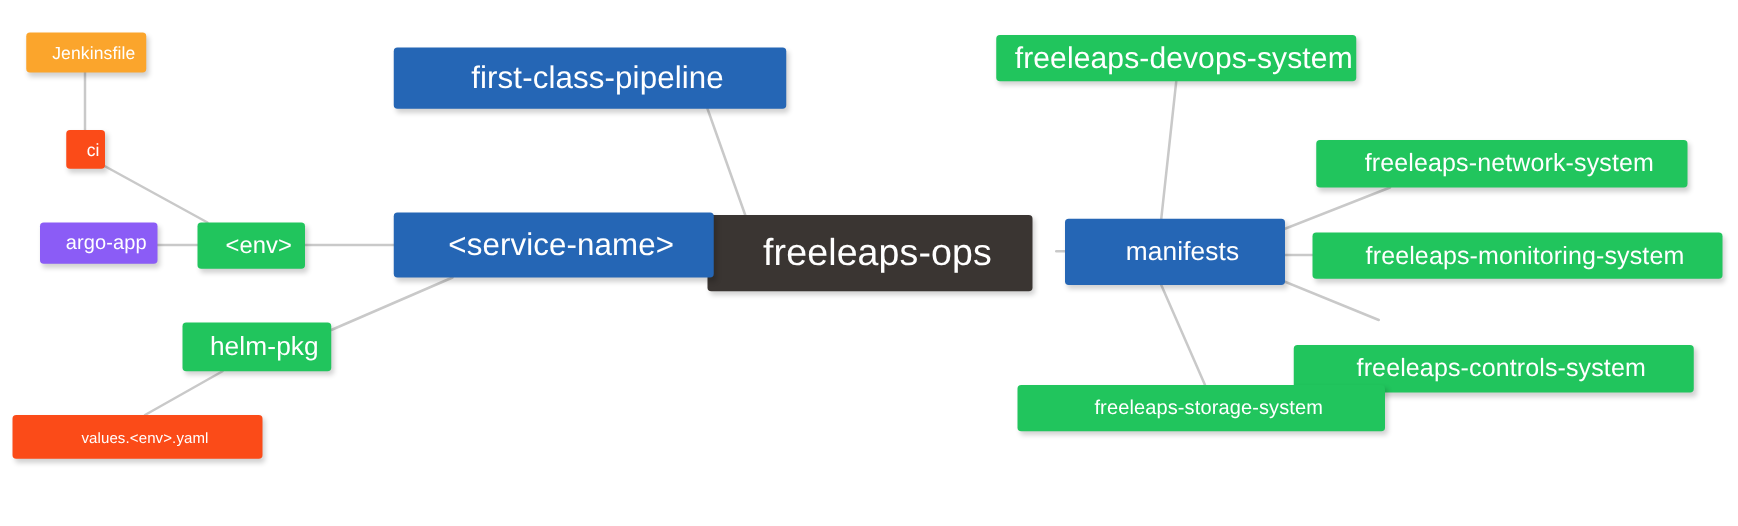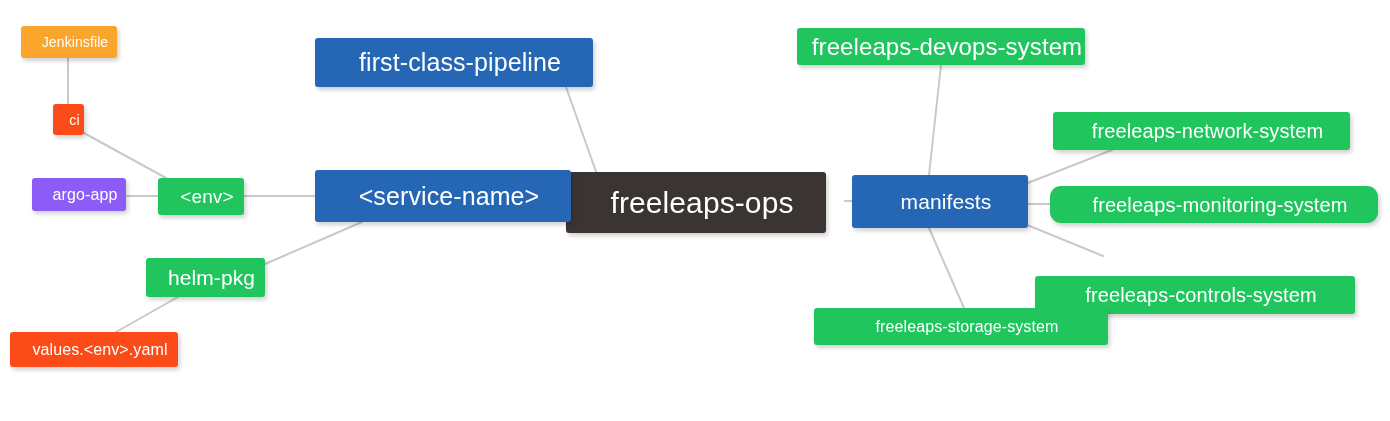--- a/index.html
+++ b/index.html
@@ -54,27 +54,27 @@
       <line x1="178" y1="297" x2="116" y2="332" stroke="#c9c9c9" stroke-width="2" stroke-linecap="round"></line>
       <line x1="929" y1="175" x2="941" y2="65" stroke="#c9c9c9" stroke-width="2" stroke-linecap="round"></line>
       <line x1="1010" y1="190" x2="1112" y2="150" stroke="#c9c9c9" stroke-width="2" stroke-linecap="round"></line>
       <line x1="1010" y1="204" x2="1050" y2="204" stroke="#c9c9c9" stroke-width="2" stroke-linecap="round"></line>
       <line x1="1010" y1="218" x2="1103" y2="256" stroke="#c9c9c9" stroke-width="2" stroke-linecap="round"></line>
       <line x1="929" y1="228" x2="964" y2="308" stroke="#c9c9c9" stroke-width="2" stroke-linecap="round"></line>
     </svg>
   <div id="nodes">
       <div class="node" style="left: 566px; top: 172px; width: 260px; height: 61px; background: rgb(58, 53, 50); font-size: 30px;">freeleaps-ops</div>
       <div class="node" style="left: 315px; top: 170px; width: 256px; height: 52px; background: rgb(37, 102, 181); font-size: 25px;">&lt;service-name&gt;</div>
-      <div class="node" style="left: 315px; top: 38px; width: 278px; height: 49px; background: rgb(37, 102, 181); font-size: 25px;">first-class-pipeline</div>
+      <div class="node" style="left: 315px; top: 38px; width: 314px; height: 49px; background: rgb(37, 102, 181); font-size: 25px;">first-class-pipeline</div>
       <div class="node" style="left: 852px; top: 175px; width: 176px; height: 53px; background: rgb(37, 102, 181); font-size: 21px;">manifests</div>
       <div class="node" style="left: 158px; top: 178px; width: 86px; height: 37px; background: rgb(33, 197, 93); font-size: 19px;">&lt;env&gt;</div>
       <div class="node" style="left: 146px; top: 258px; width: 119px; height: 39px; background: rgb(33, 197, 93); font-size: 21px;">helm-pkg</div>
       <div class="node" style="left: 21px; top: 26px; width: 96px; height: 32px; background: rgb(251, 165, 44); font-size: 14px;">Jenkinsfile</div>
       <div class="node" style="left: 53px; top: 104px; width: 31px; height: 31px; background: rgb(251, 75, 24); font-size: 14px; text-align: center;">ci</div>
       <div class="node" style="left: 32px; top: 178px; width: 94px; height: 33px; background: #8b5cf6; font-size: 16px;">argo-app</div>
-      <div class="node" style="left: 10px; top: 332px; width: 168px; height: 35px; background: rgb(251, 75, 24); font-size: 16px;">values.&lt;env&gt;.yaml</div>
+      <div class="node" style="left: 10px; top: 332px; width: 200px; height: 35px; background: rgb(251, 75, 24); font-size: 12px;">values.&lt;env&gt;.yaml</div>
       <div class="node" style="left: 797px; top: 28px; width: 288px; height: 37px; background: rgb(33, 197, 93); font-size: 24px;">freeleaps-devops-system</div>
       <div class="node" style="left: 1053px; top: 112px; width: 297px; height: 38px; background: rgb(33, 197, 93); font-size: 20px;">freeleaps-network-system</div>
-      <div class="node" style="left: 1050px; top: 186px; width: 328px; height: 37px; background: rgb(33, 197, 93); font-size: 20px; border-radius: 11px;">freeleaps-monitoring-system</div>
+      <div class="node" style="left: 1050px; top: 186px; width: 328px; height: 37px; background: rgb(33, 197, 93); font-size: 20px;">freeleaps-monitoring-system</div>
       <div class="node" style="left: 1035px; top: 256px; width: 320px; height: 38px; background: rgb(33, 197, 93); font-size: 20px; margin-top: 20px;">freeleaps-controls-system</div>
       <div class="node" style="left: 814px; top: 308px; width: 294px; height: 37px; background: rgb(33, 197, 93); font-size: 16px;">freeleaps-storage-system</div>
     </div>
 </div>
 
 </body></html>

